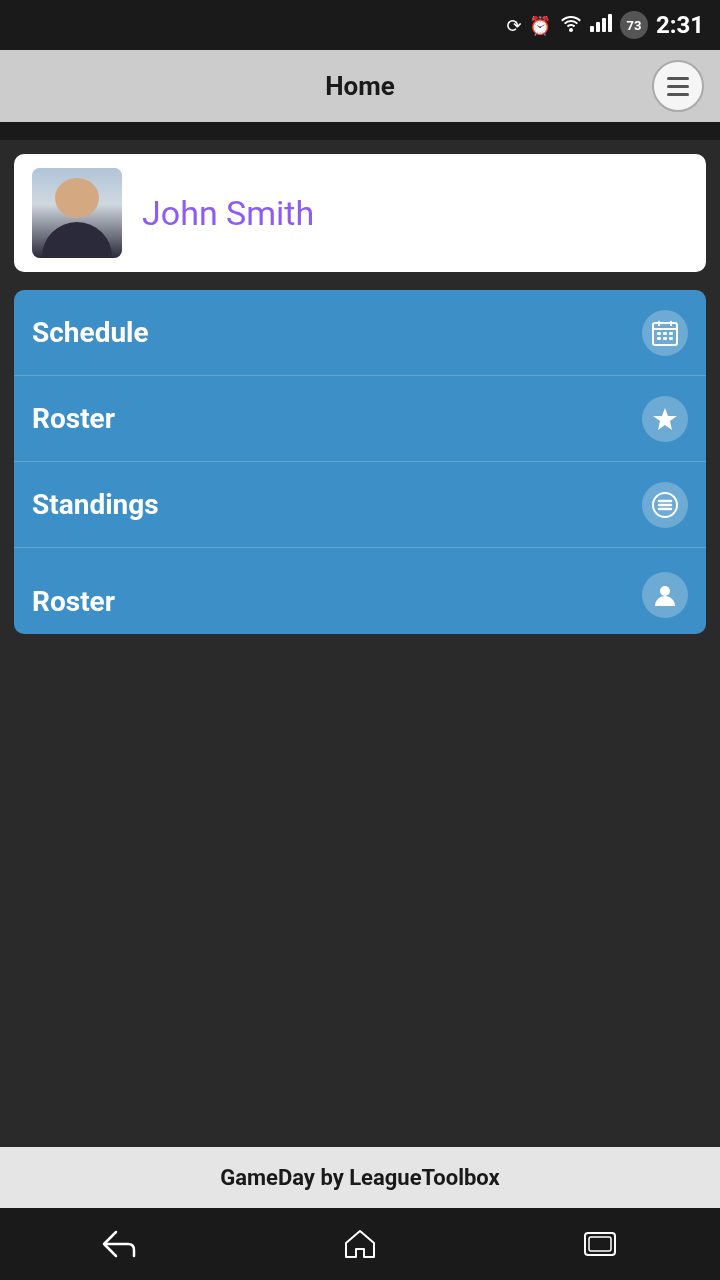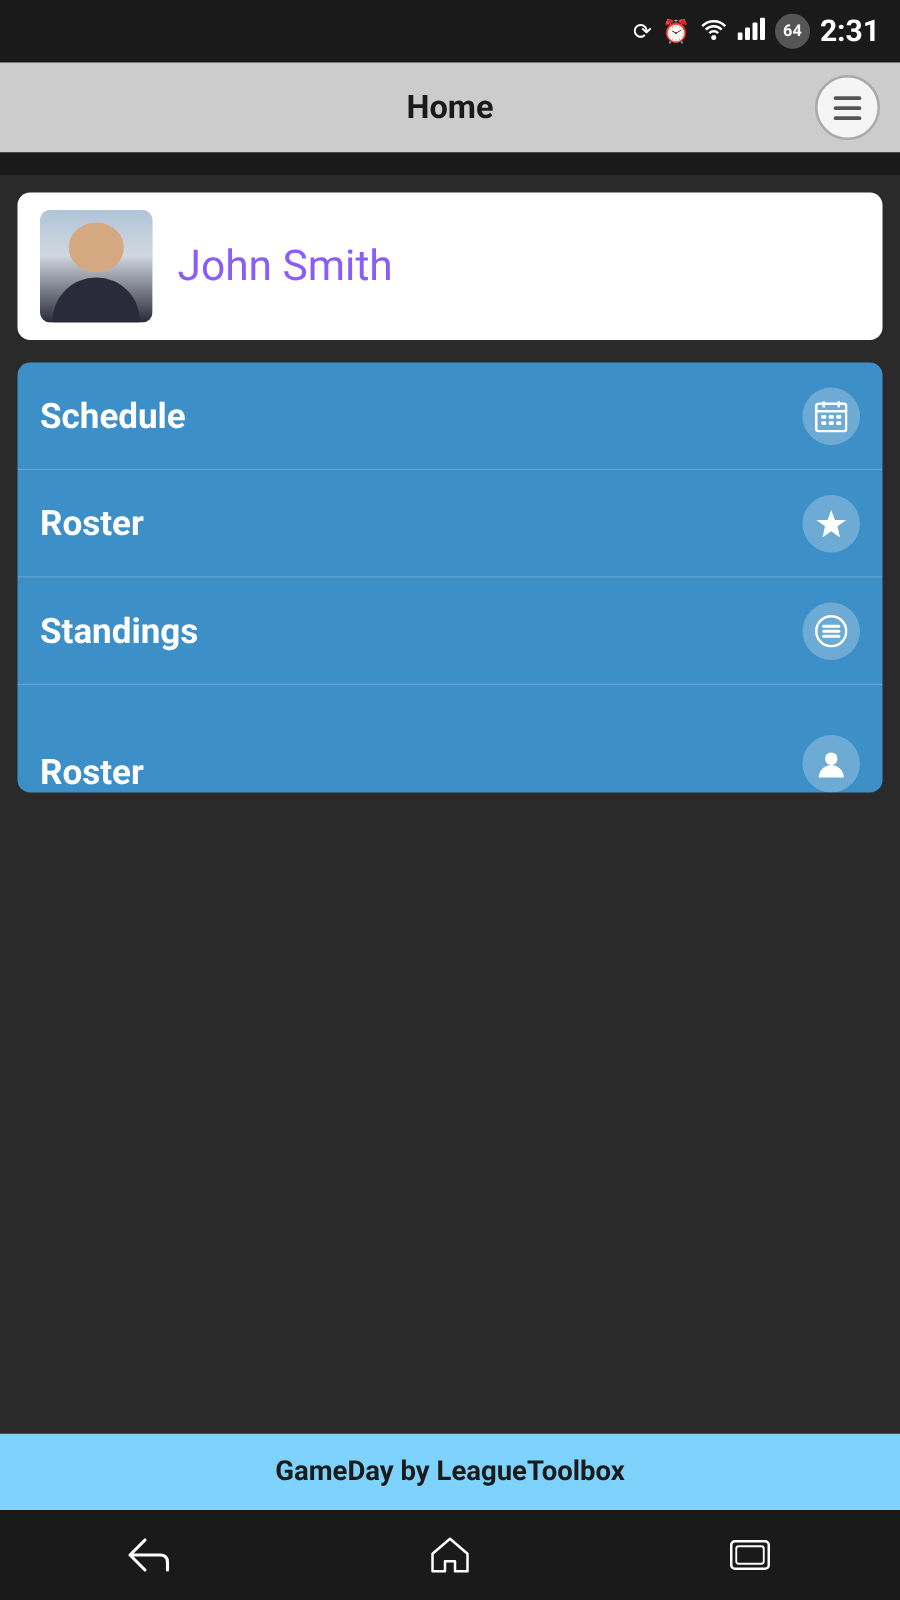--- a/index.html
+++ b/index.html
@@ -168,21 +168,21 @@
     .nav-group {
       background: #3d8fc7;
       border-radius: 10px;
       overflow: hidden;
       margin-bottom: 18px;
     }
     .nav-item {
       display: flex;
       align-items: center;
       justify-content: space-between;
-      padding: 0 18px;
+      padding: 16px 18px;
       height: 86px;
       cursor: pointer;
       border-bottom: 1px solid rgba(255,255,255,0.2);
     }
     .nav-item:last-child {
       border-bottom: none;
       align-items: flex-end;
     }
     .nav-item-label {
       font-size: 28px;
@@ -203,21 +203,21 @@
 
     
     .about-group {
       background: #3d8fc7;
       border-radius: 10px;
       overflow: hidden;
     }
 
     
     .footer-ad {
-      background: #7dd3fc;
+      background: #e5e5e5;
       padding: 18px 14px;
       text-align: center;
       flex-shrink: 0;
     }
     .footer-ad-title {
       font-size: 22px;
       font-weight: bold;
       color: #1a1a1a;
     }
     .footer-ad-link {
@@ -269,21 +269,21 @@
 
     <span class="status-icon">
       <svg width="22" height="18" viewBox="0 0 22 18" fill="white">
         <rect x="0" y="12" width="4" height="6" rx="1"></rect>
         <rect x="6" y="8" width="4" height="10" rx="1"></rect>
         <rect x="12" y="4" width="4" height="14" rx="1"></rect>
         <rect x="18" y="0" width="4" height="18" rx="1"></rect>
       </svg>
     </span>
 
-    <div class="status-battery">64</div>
+    <div class="status-battery">73</div>
 
     <span class="status-time">2:31</span>
   </div>
 </div>
 
 <div class="app-header">
   <div class="header-spacer"></div>
   <div class="header-title">Home</div>
   <div class="header-menu-btn">
     <div class="hamburger-lines">

